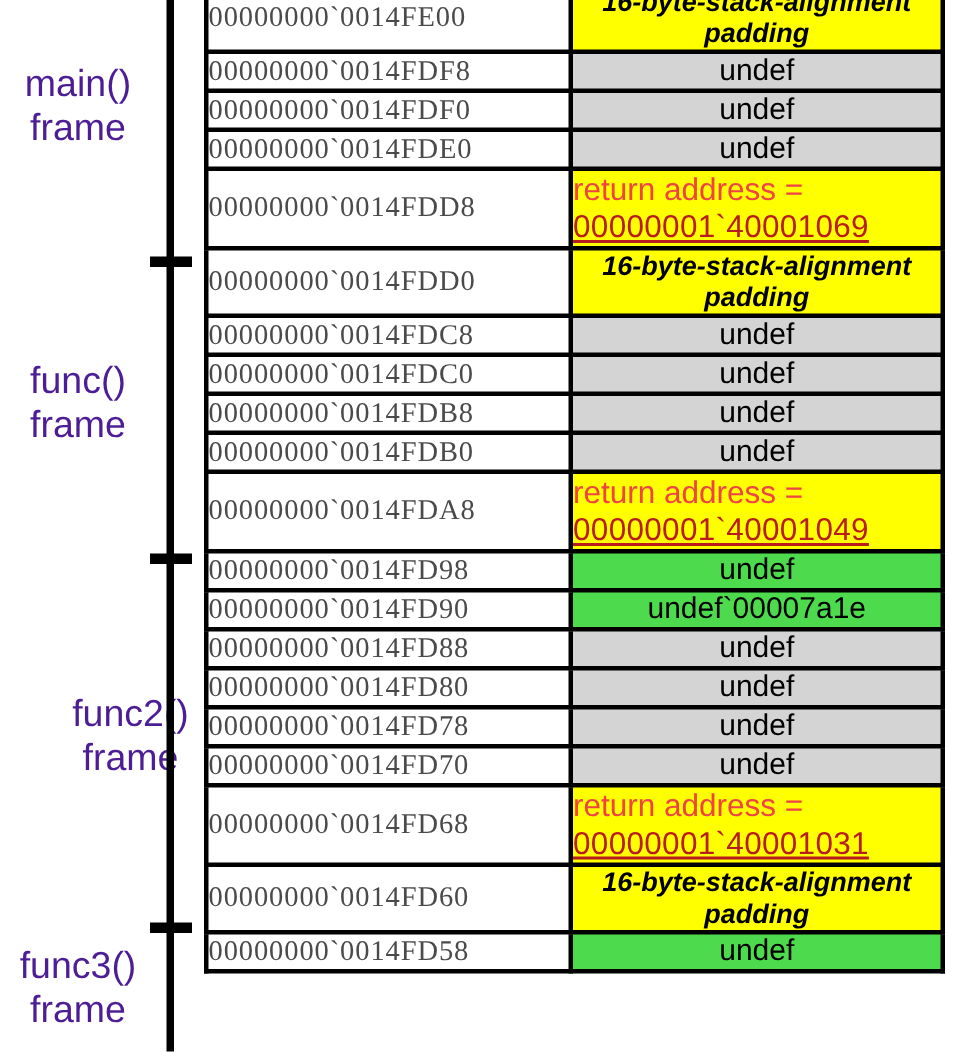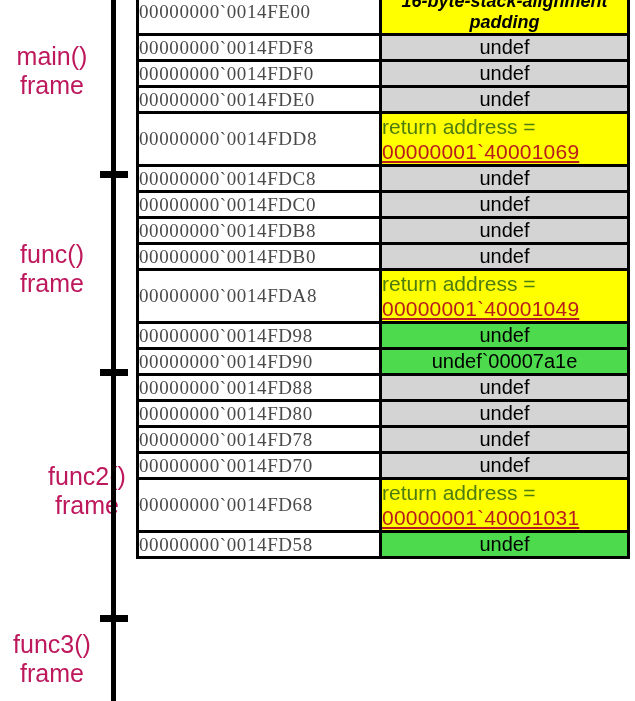--- a/index.html
+++ b/index.html
@@ -12,21 +12,21 @@
   #diagram{position:relative;width:635px;height:701px;}
 
   
   #frame-labels{
     position:absolute;left:0;top:0;width:132px;height:701px;
   }
   .frame-label{
     position:absolute;left:0;width:104px;
     text-align:center;
     font-size:25px;line-height:29px;
-    color:#be185d;
+    color:#4c1d95;
     white-space:pre-line;
   }
 
   
   #spine{
     position:absolute;left:111px;top:-4px;width:5px;height:705px;
     background:#000;
   }
   .spine-tick{
     position:absolute;left:100px;width:28px;height:7px;background:#000;
@@ -71,21 +71,21 @@
     font-weight:bold;
     font-size:18px;
     text-align:center;
   }
   .v-ret{
     background:#ffff00;
     text-align:left;
     padding-left:6px;
     line-height:25px;
   }
-  .ret-label{display:block;font-size:21px;color:#4d7c0f;}
+  .ret-label{display:block;font-size:21px;color:#ef4444;}
   .ret-addr{
     display:block;font-size:21px;
     color:#b91c1c;
     text-decoration:underline;
     letter-spacing:0.2px;
   }
 </style>
 </head>
 <body>
 
@@ -123,20 +123,24 @@
           <td class="val-cell v-undef">undef</td>
         </tr>
         <tr class="row-ret">
           <td class="addr-cell">00000000`0014FDD8</td>
           <td class="val-cell v-ret">
             <span class="ret-label">return address =</span>
             <span class="ret-addr">00000001`40001069</span>
           </td>
         </tr>
         <tr class="row-normal">
+          <td class="addr-cell">00000000`0014FDD0</td>
+          <td class="val-cell v-pad">16-byte-stack-alignment padding</td>
+        </tr>
+        <tr class="row-normal">
           <td class="addr-cell">00000000`0014FDC8</td>
           <td class="val-cell v-undef">undef</td>
         </tr>
         <tr class="row-normal">
           <td class="addr-cell">00000000`0014FDC0</td>
           <td class="val-cell v-undef">undef</td>
         </tr>
         <tr class="row-normal">
           <td class="addr-cell">00000000`0014FDB8</td>
           <td class="val-cell v-undef">undef</td>
@@ -177,20 +181,24 @@
           <td class="val-cell v-undef">undef</td>
         </tr>
         <tr class="row-ret">
           <td class="addr-cell">00000000`0014FD68</td>
           <td class="val-cell v-ret">
             <span class="ret-label">return address =</span>
             <span class="ret-addr">00000001`40001031</span>
           </td>
         </tr>
         <tr class="row-normal">
+          <td class="addr-cell">00000000`0014FD60</td>
+          <td class="val-cell v-pad">16-byte-stack-alignment padding</td>
+        </tr>
+        <tr class="row-normal">
           <td class="addr-cell">00000000`0014FD58</td>
           <td class="val-cell v-green">undef</td>
         </tr>
       </tbody>
   </table>
 
 <div class="spine-tick" style="top: 171px;"></div>
     <div class="spine-tick" style="top: 369px;"></div>
     <div class="spine-tick" style="top: 615px;"></div>
   </div>

